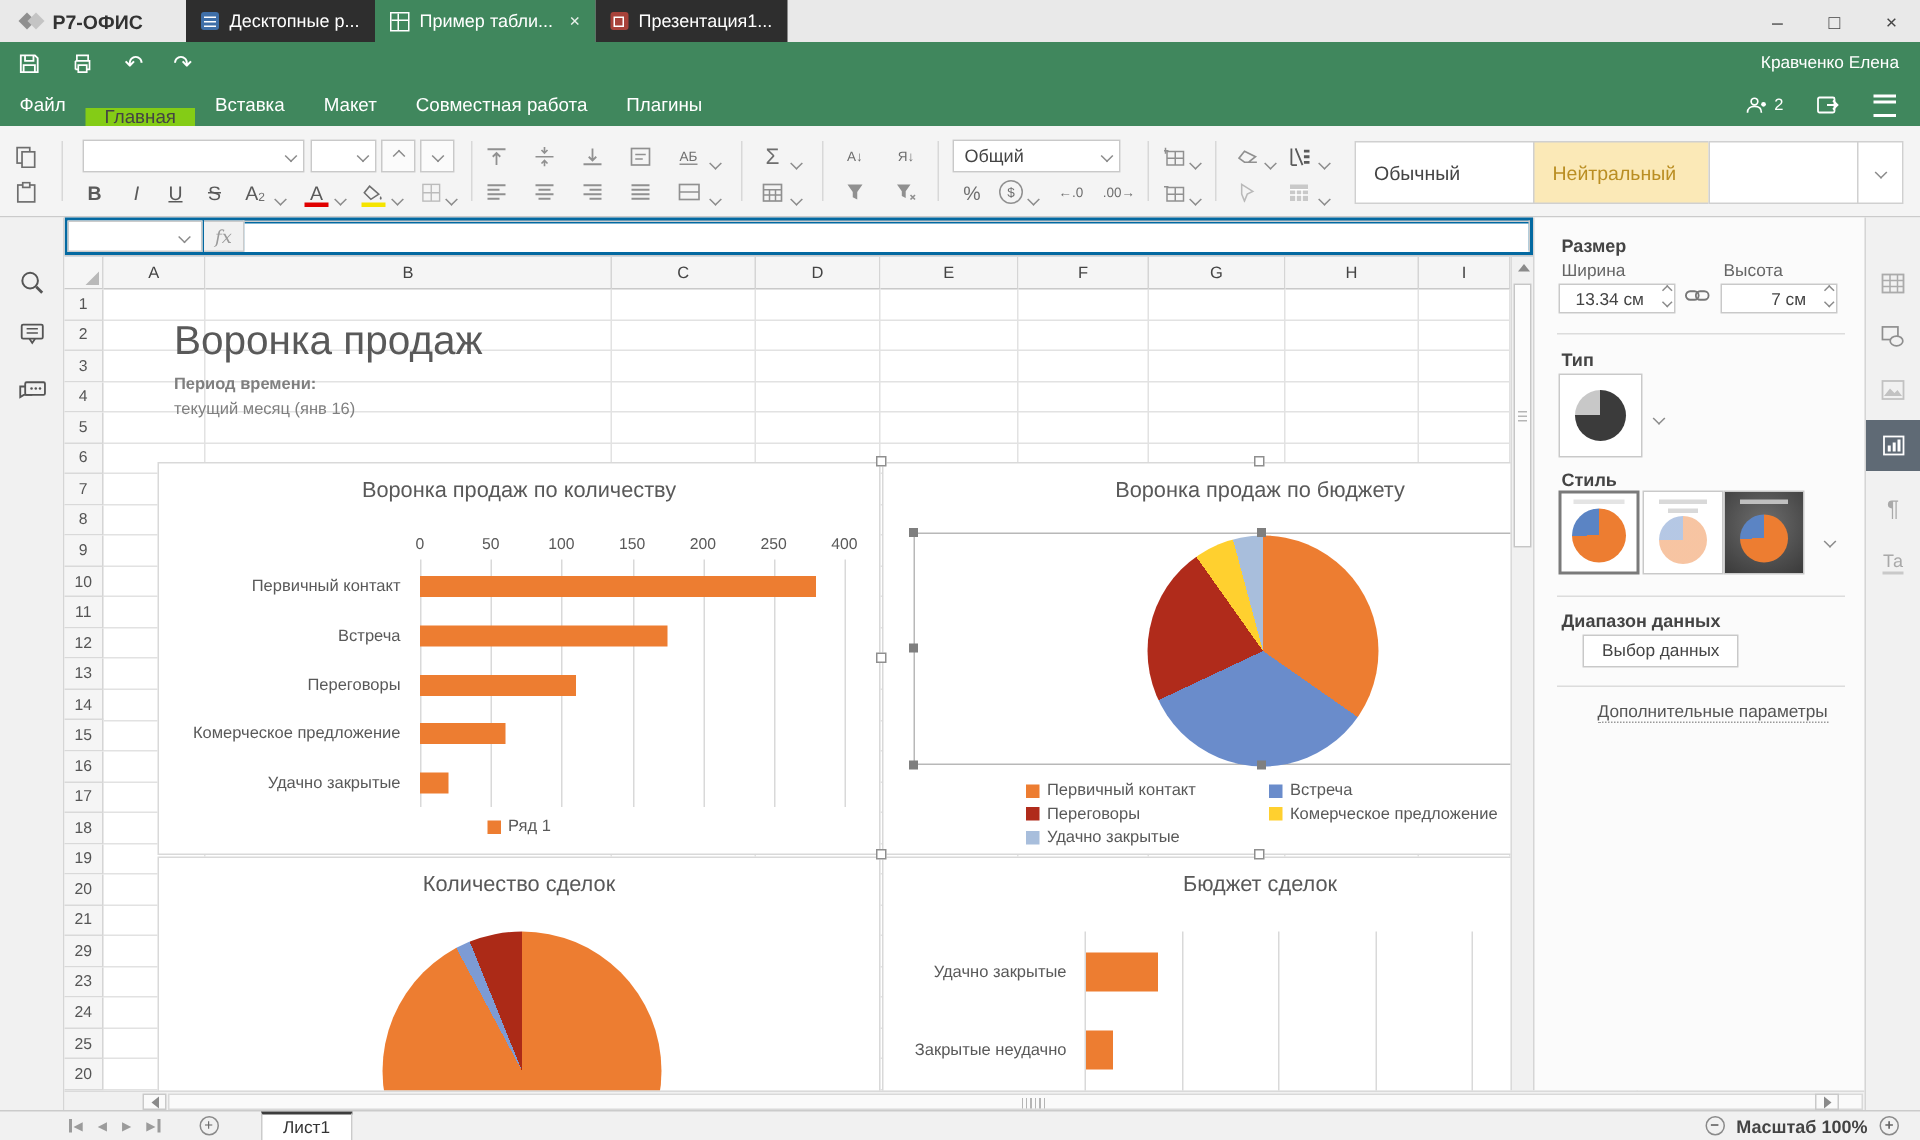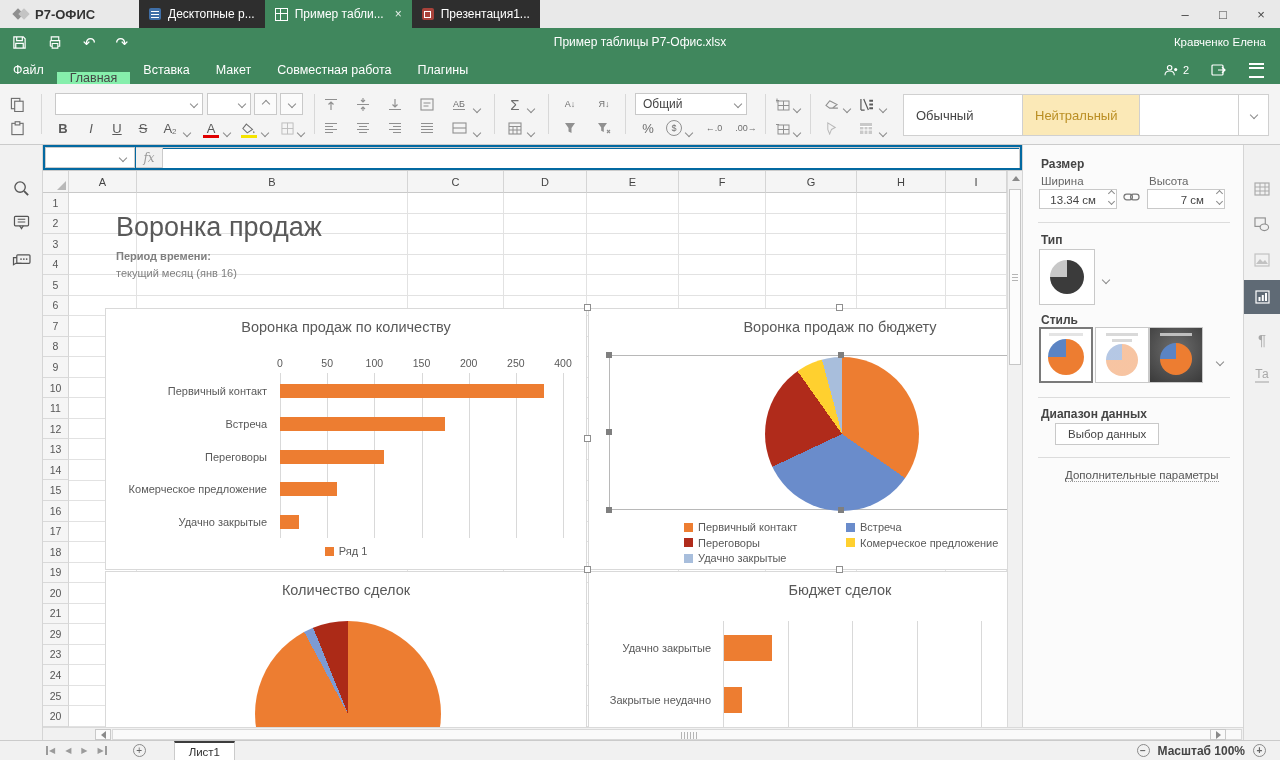--- a/index.html
+++ b/index.html
@@ -29,21 +29,21 @@
   .winctl{margin-left:auto;display:flex;align-items:center;}
   .winbtn{width:38px;height:28px;display:flex;align-items:center;justify-content:center;font-size:13px;color:#444;}
   
   .titlebar{position:absolute;left:0;top:28px;width:1280px;height:28px;background:#40875D;display:flex;align-items:center;}
   .qbar{display:flex;align-items:center;gap:20px;padding-left:12px;width:150px;}
   .qbtn{color:#fff;font-size:15px;line-height:1;display:flex;align-items:center;}
   .doc-title{position:absolute;left:0;right:0;text-align:center;color:#fff;font-size:12px;pointer-events:none;}
   .user-name{margin-left:auto;padding-right:14px;color:#fff;font-size:11.5px;}
   .menubar{position:absolute;left:0;top:56px;width:1280px;height:28px;background:#40875D;display:flex;align-items:stretch;}
   .mitem{display:flex;align-items:center;padding:0 13px;font-size:12.5px;color:#fff;cursor:default;}
-  .mitem.active{background:#86efac;color:#444;margin-top:16px;}
+  .mitem.active{background:#84cc16;color:#444;margin-top:16px;}
   .mright{margin-left:auto;display:flex;align-items:center;gap:22px;padding-right:16px;color:#fff;}
   .collab{display:flex;align-items:center;gap:3px;font-size:11px;color:#fff;}
   .burger{width:15px;height:11px;border-top:2px solid #fff;border-bottom:2px solid #fff;position:relative;}
   .burger:before{content:"";position:absolute;left:0;right:0;top:2.5px;height:2px;background:#fff;}
   
   .toolbar{position:absolute;left:0;top:84px;width:1280px;height:61px;background:#F4F4F4;border-bottom:1px solid #CBCBCB;box-sizing:border-box;}
   .tb{position:absolute;height:22px;display:flex;align-items:center;justify-content:center;color:#6E6E6E;}
   .tsep{position:absolute;top:10px;width:1px;height:40px;background:#D8D8D8;}
   .combo{position:absolute;background:#fff;border:1px solid #C9C9C9;box-sizing:border-box;display:flex;align-items:center;font-size:12px;color:#444;}
   .combo .chev{margin-left:auto;margin-right:5px;}
@@ -135,21 +135,21 @@
 <div id="app">
 
   <div class="tabbar">
     <div class="logo">
       <span class="logo-dia">
           <i class="d1"></i>
           <i class="d2"></i>
         </span>
       <span class="logo-txt">Р7-ОФИС</span>
     </div>
-    <div id="wtabs" style="display:flex;align-items:stretch;margin-left:15px;">
+    <div id="wtabs" style="display:flex;align-items:stretch;">
         <div class="wtab dark">
           <div class="ticon-doc"></div>
           <span class="lbl">Десктопные р...</span>
         </div>
         <div class="wtab green">
           <div class="ticon-grid"></div>
           <span class="lbl">Пример табли...</span>
           <div class="closex">×</div>
         </div>
         <div class="wtab dark">
@@ -172,21 +172,20 @@
           </svg>
       </span>
       <span class="qbtn">
         <svg class="ic" width="16" height="15" viewBox="0 0 16 16">
             <path d="M4 6V2h8v4 M3 6h10v6h-2 M5 9h6v5H5z M3 12h2 M11 12h2 M3 6v6" fill="none" stroke="#fff" stroke-width="1.2"></path>
           </svg>
       </span>
       <span class="qbtn">↶</span>
       <span class="qbtn">↷</span>
     </div>
-    <div class="doc-title">Пример таблицы Р7-Офис.xlsx</div>
     <div class="user-name">Кравченко Елена</div>
   </div>
 
   <div class="menubar">
     <div id="menuitems" style="display:flex;align-items:stretch;">
         <div class="mitem">Файл</div>
         <div class="mitem active">Главная</div>
         <div class="mitem">Вставка</div>
         <div class="mitem">Макет</div>
         <div class="mitem">Совместная работа</div>

